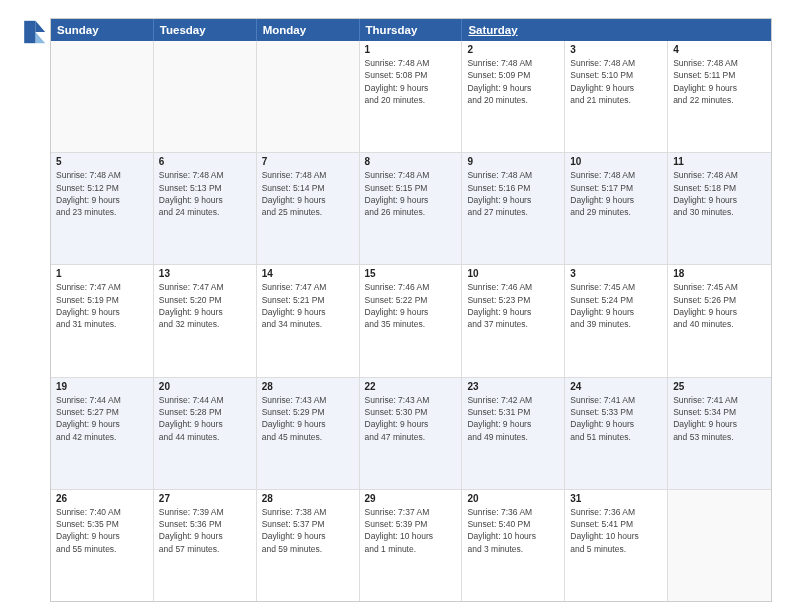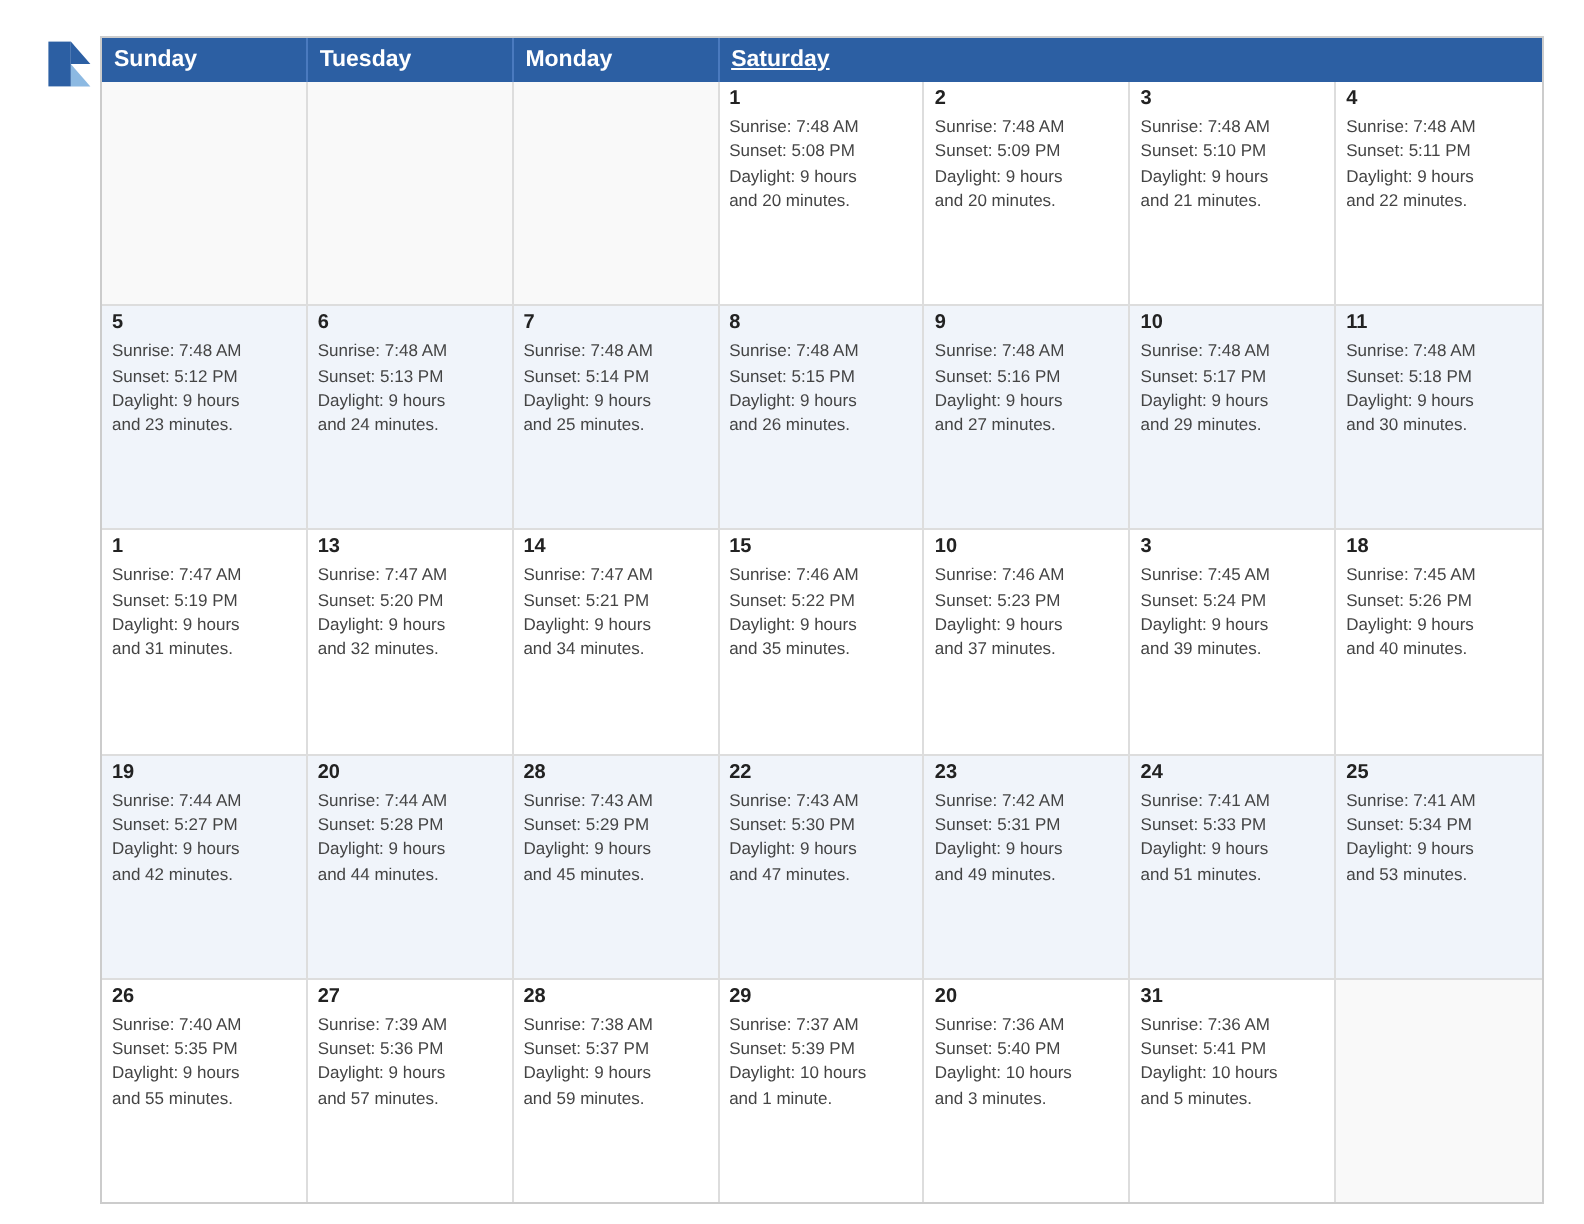--- a/index.html
+++ b/index.html
@@ -134,20 +134,21 @@
       <div class="main-title"></div>
       <div class="subtitle"></div>
     </div>
   </div>
 
   <div class="calendar">
     <div class="cal-header" id="cal-header-row">
         <div class="cal-header-cell">Sunday</div>
         <div class="cal-header-cell">Tuesday</div>
         <div class="cal-header-cell">Monday</div>
+        <div class="cal-header-cell">Thursday</div>
         <div class="cal-header-cell">Saturday</div>
       </div>
     <div class="cal-body" id="cal-body">
         <div class="cal-row">
           <div class="cal-cell empty"></div>
           <div class="cal-cell empty"></div>
           <div class="cal-cell empty"></div>
           <div class="cal-cell">
             <span class="day-num">1</span>
             <div class="day-info">Sunrise: 7:48 AM<br>Sunset: 5:08 PM<br>Daylight: 9 hours<br>and 20 minutes.</div>

